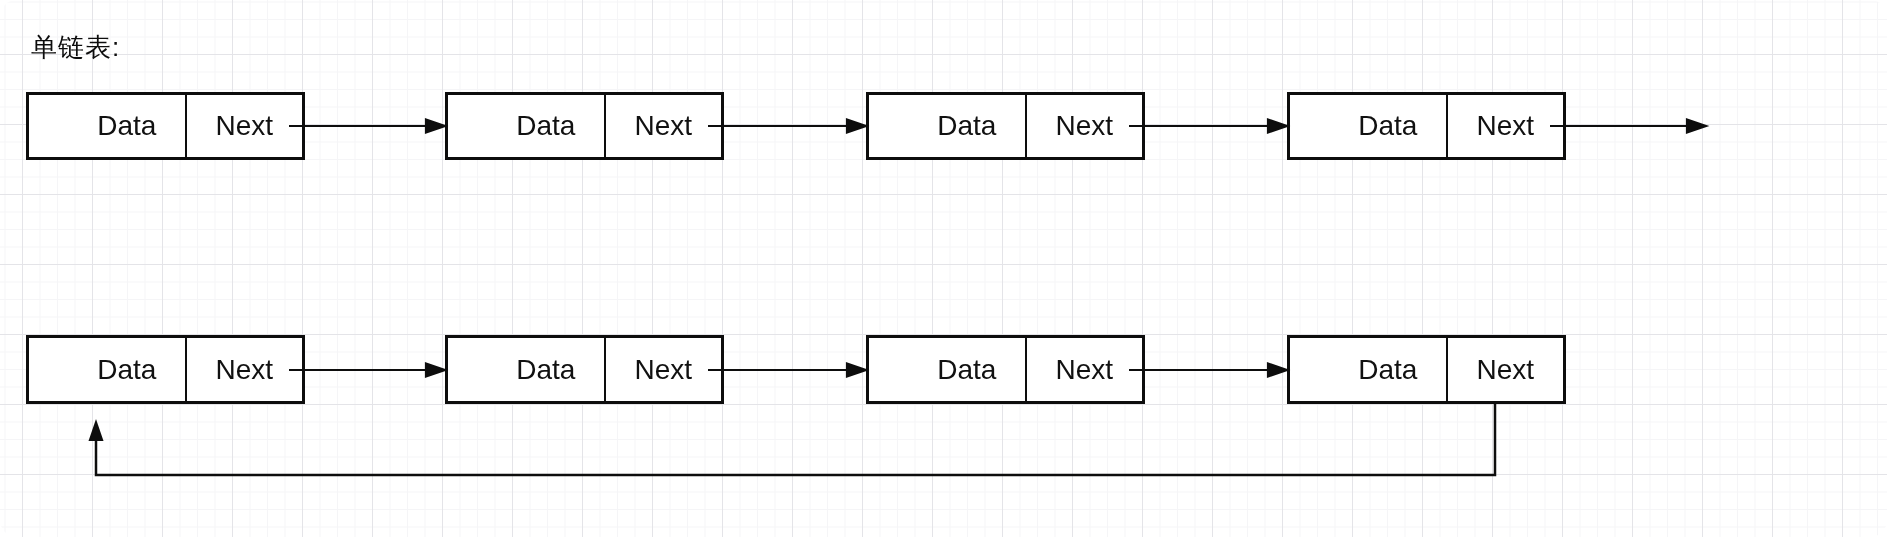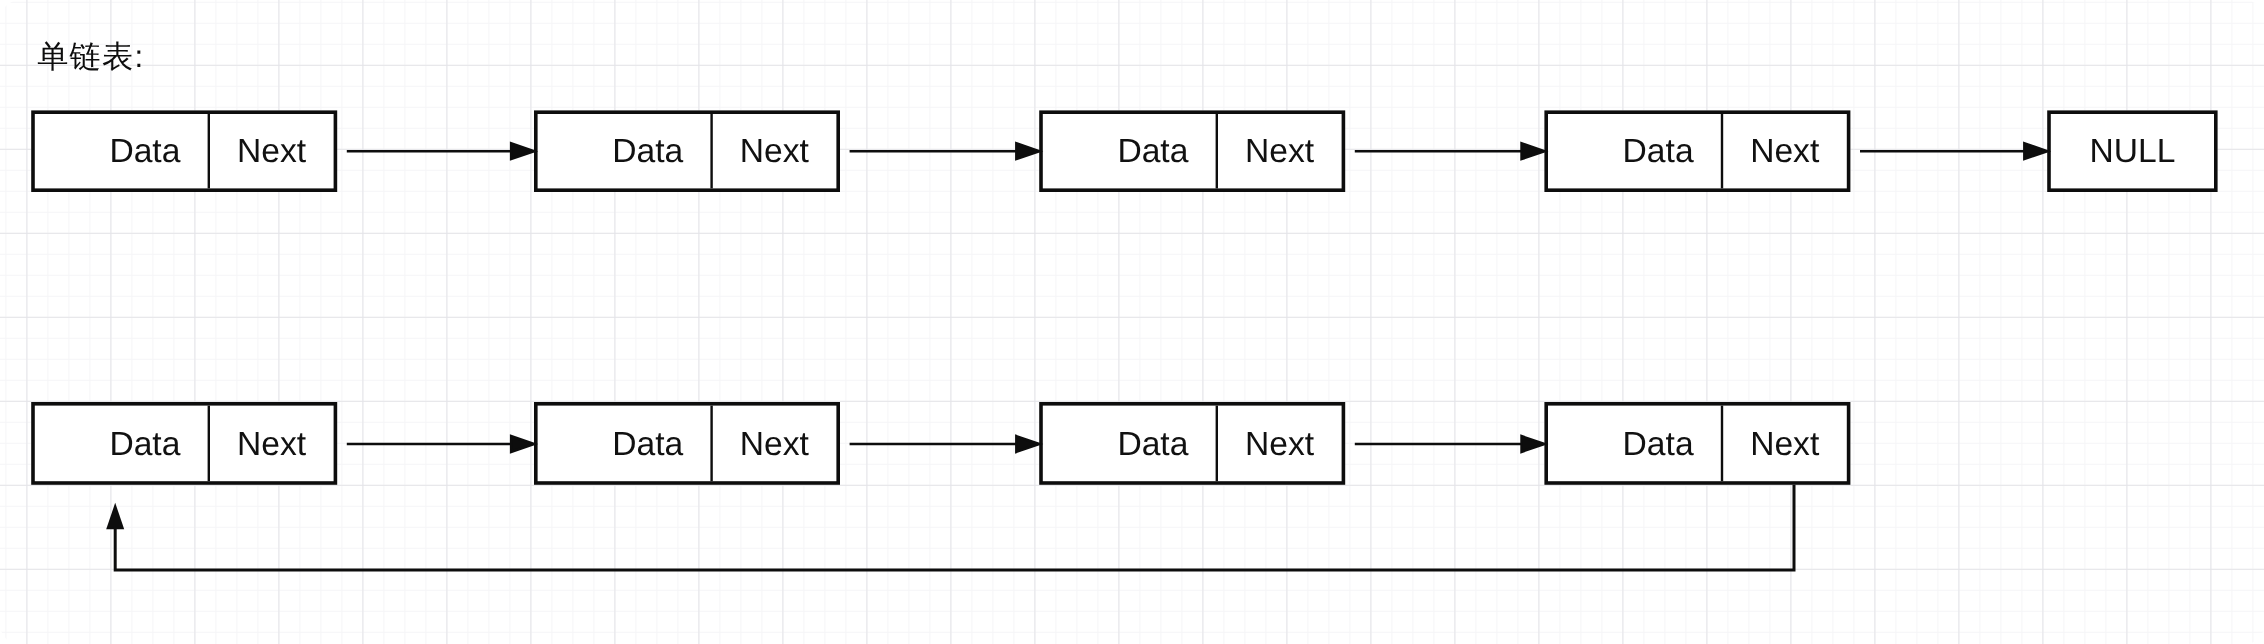--- a/index.html
+++ b/index.html
@@ -29,21 +29,21 @@
     font-size: 26px;
     font-weight: 500;
     letter-spacing: 1px;
     white-space: nowrap;
   }
   .title-singly   { left: 31px; top: 30px; }
   .title-circular { left: 37px; top: 274px; }
 
   .node {
     position: absolute;
-    width: 255px;
+    width: 279px;
     box-sizing: border-box;
     border: 3px solid #0d0d0d;
     background: #ffffff;
     display: flex;
     padding-left: 40px;
   }
   .row1 { top: 92px;  height: 68px; }
   .row2 { top: 335px; height: 69px; }
   .node .cell {
     flex: 1 1 0;
@@ -145,21 +145,20 @@
   </div>
   <div class="node row1 n3">
     <div class="cell cell-data">Data</div>
     <div class="cell">Next</div>
   </div>
   <div class="node row1 n4">
     <div class="cell cell-data">Data</div>
     <div class="cell">Next</div>
   </div>
 
-  <div class="null-box">NULL</div>
 
 
   <div class="node row2 n1">
     <div class="cell cell-data">Data</div>
     <div class="cell">Next</div>
   </div>
   <div class="node row2 n2">
     <div class="cell cell-data">Data</div>
     <div class="cell">Next</div>
   </div>

